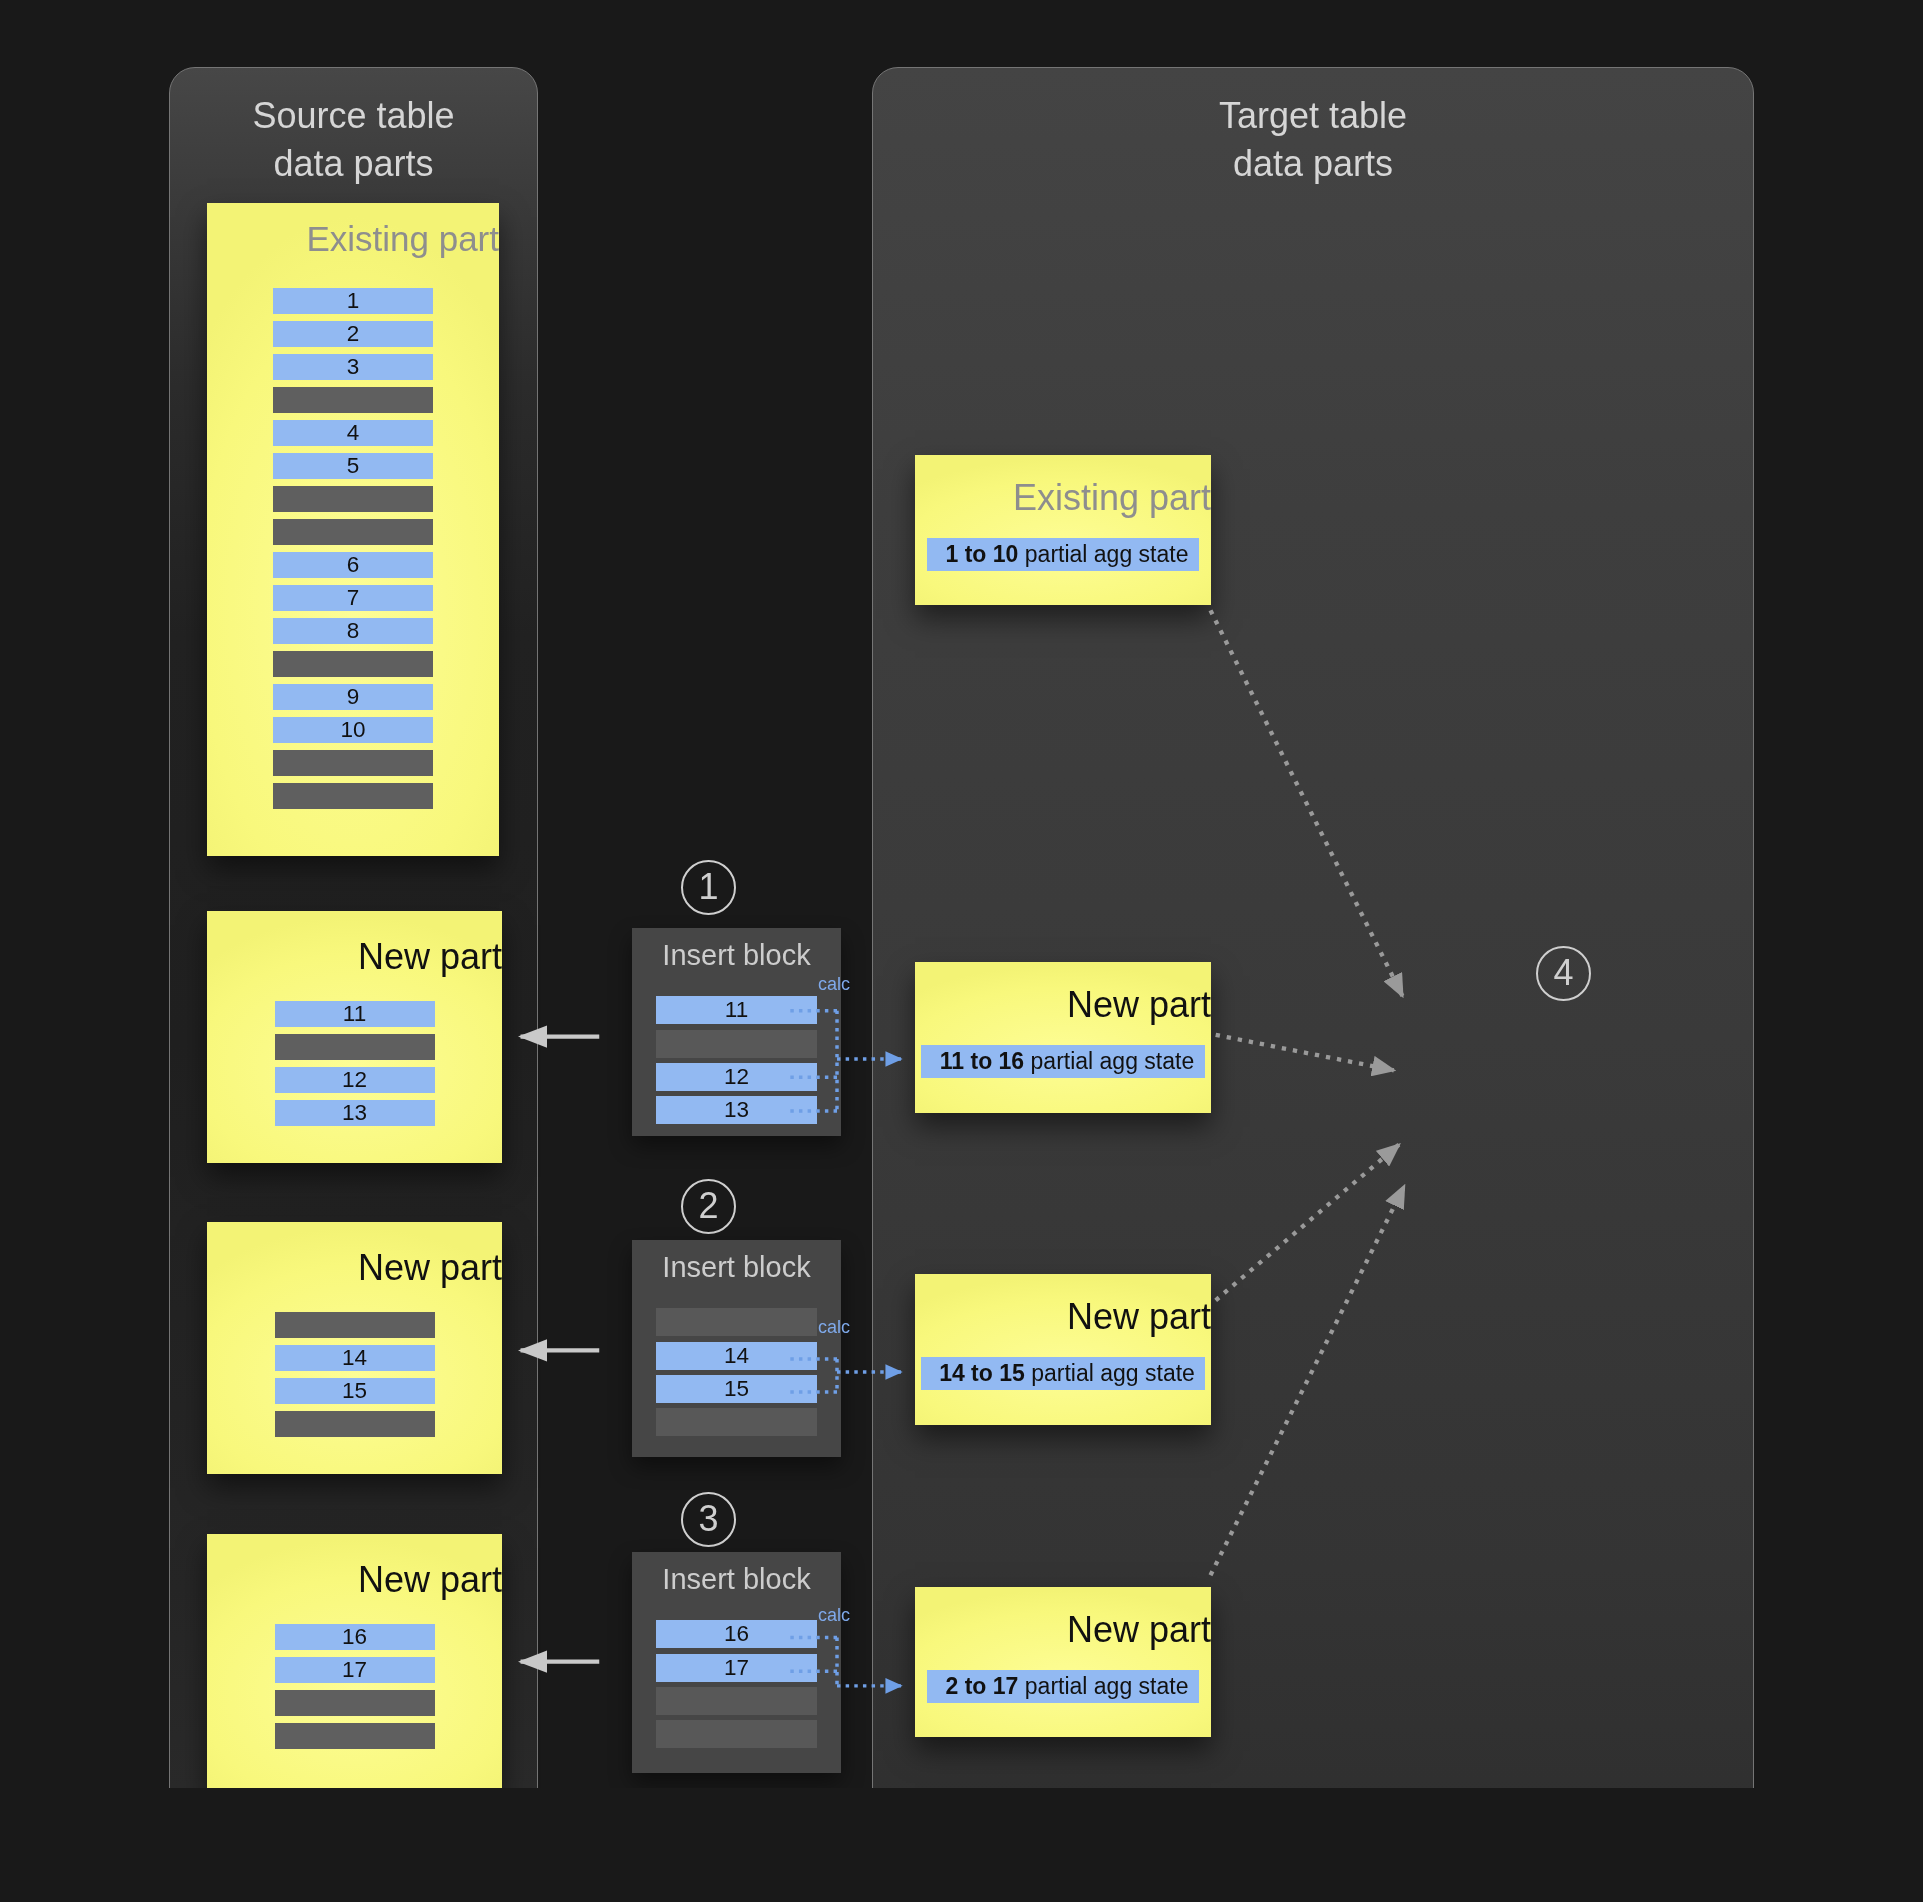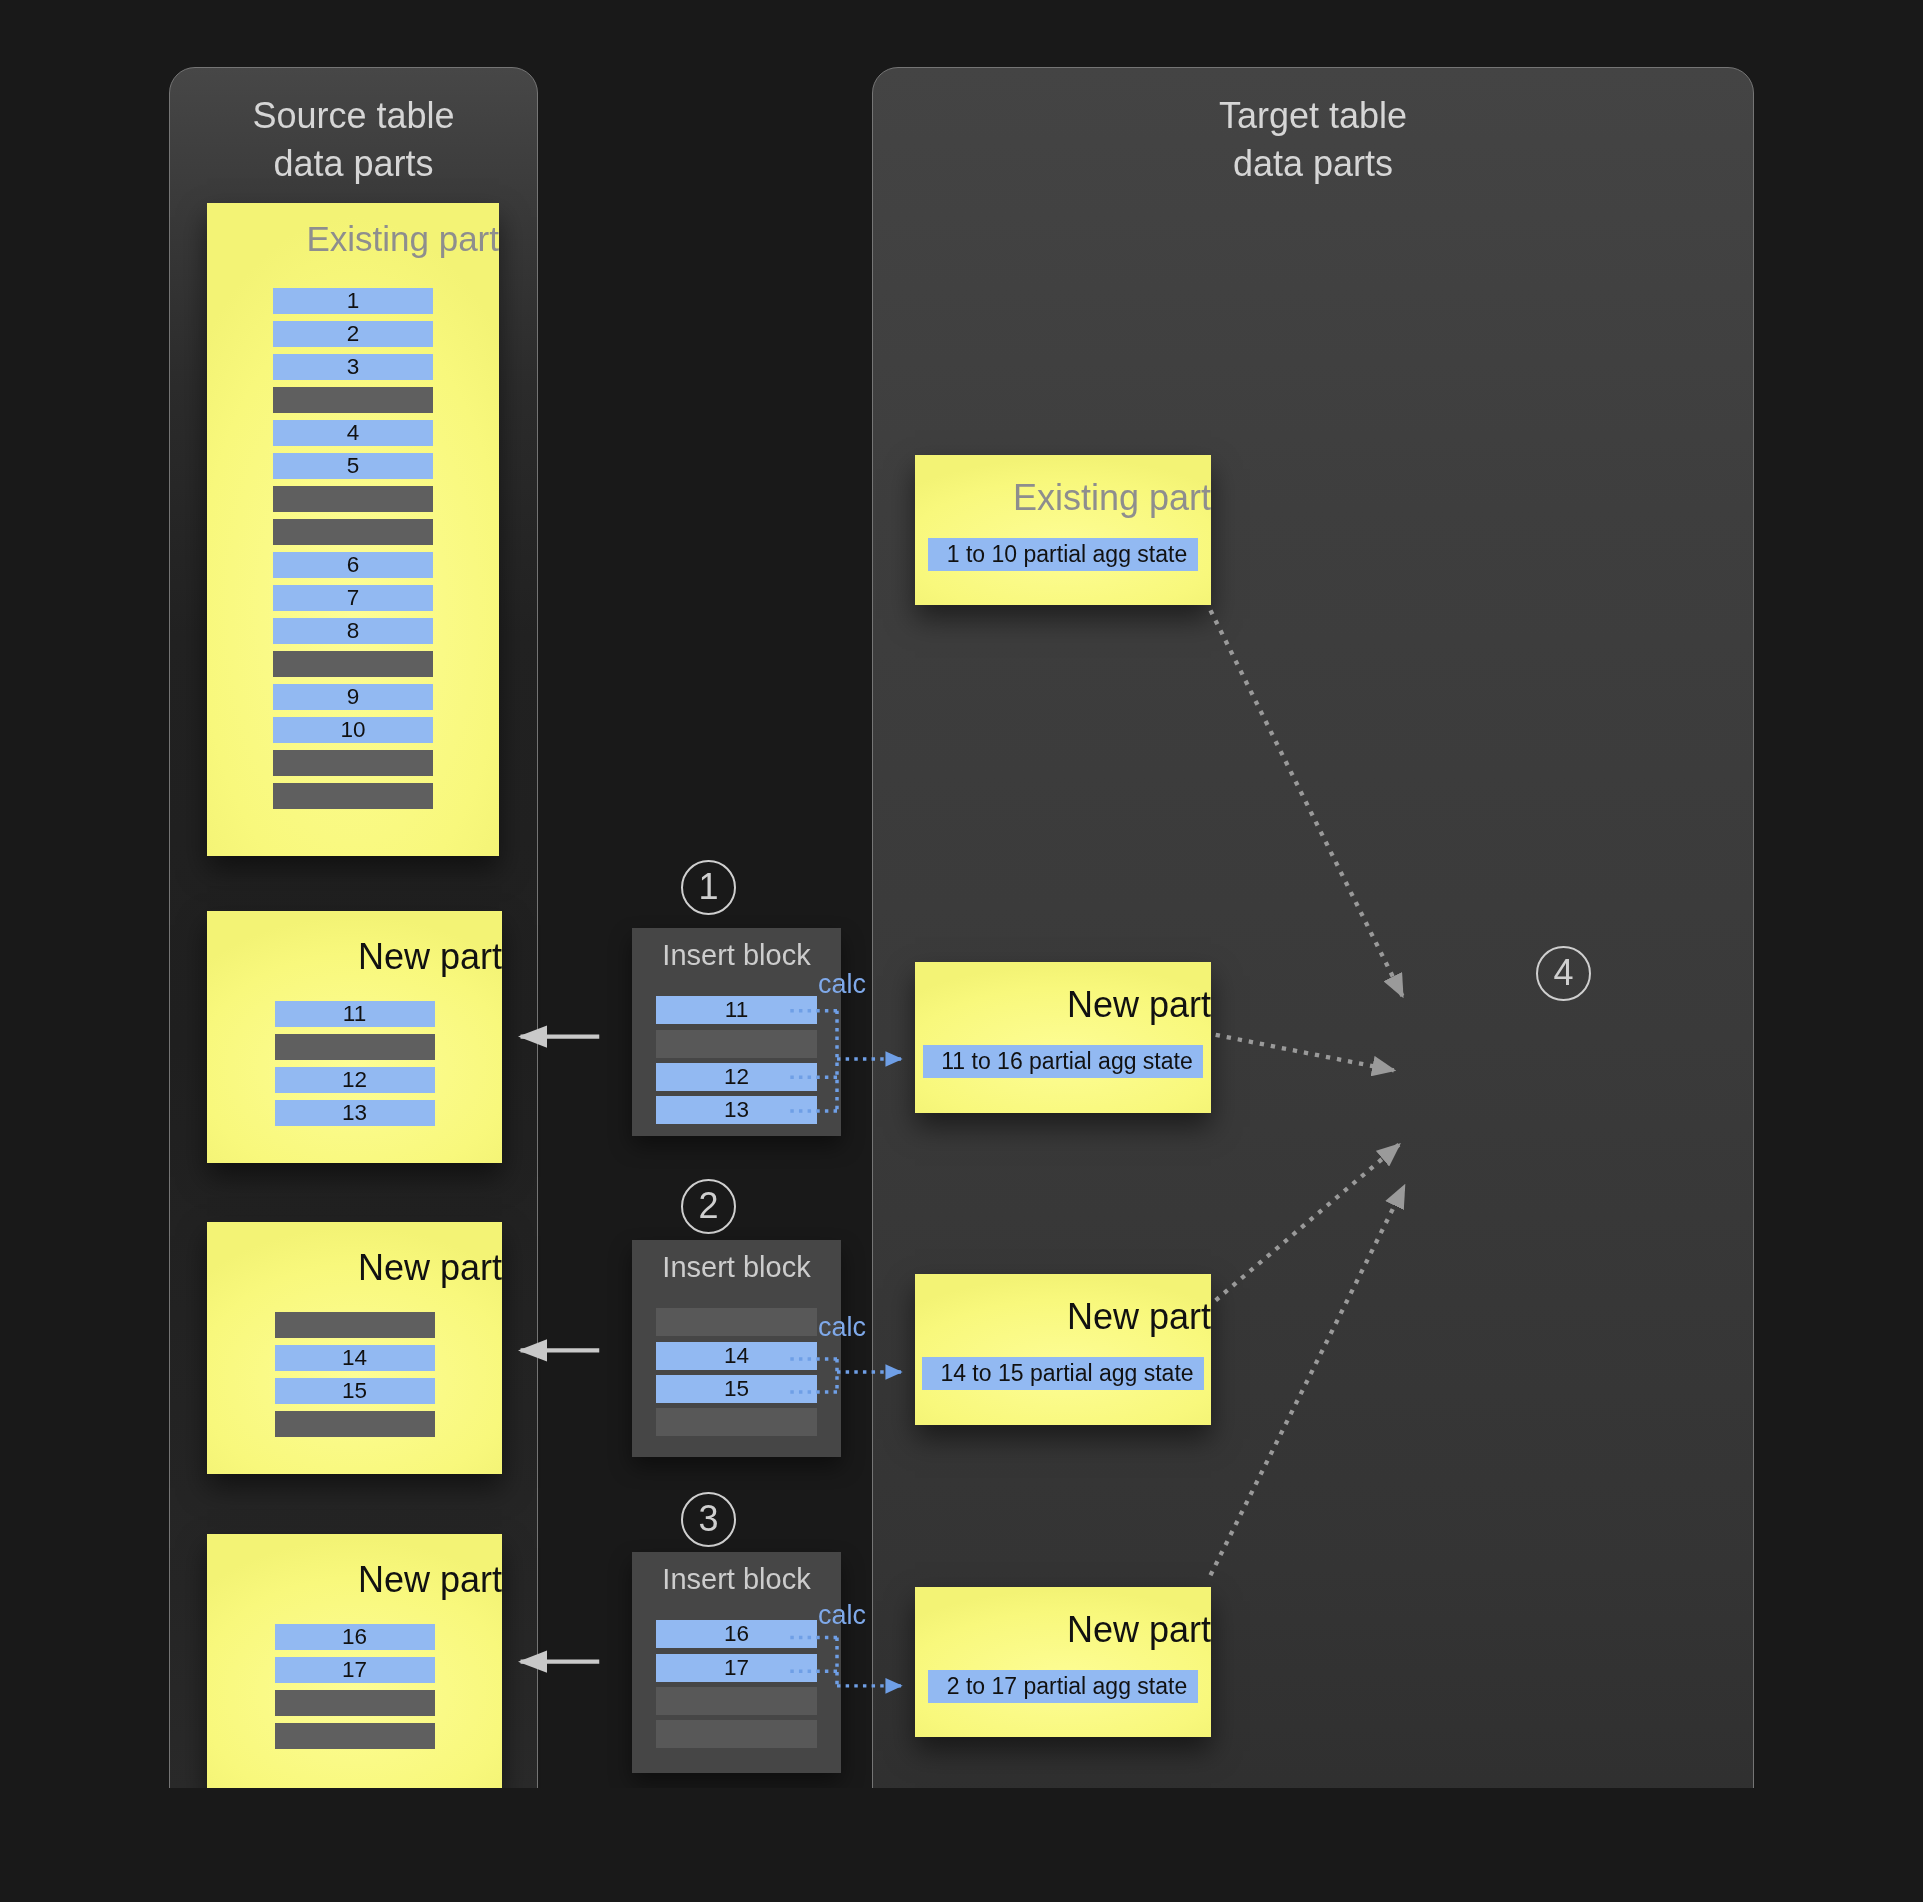--- a/index.html
+++ b/index.html
@@ -67,31 +67,31 @@
   .p-t-existing{top:455px; height:150px;}
   .p-t-new1{top:962px;} .p-t-new2{top:1274px;} .p-t-new3{top:1587px; height:150px;}
   .p-merged{left:1420px; top:1022px; width:292px; height:149px; padding-top:17.3px;}
   .p-merged .part-title{font-size:38px;}
   .agg{
     display:block; margin:19px auto 0; width:fit-content;
     background:var(--blue); color:var(--ink);
     font-size:23px; line-height:24px; padding:4.3px 10.4px; white-space:nowrap;
   }
   .p-merged .agg{margin-top:15.6px;}
-  .agg b{font-weight:400;margin-left:8px;}
+  .agg b{font-weight:700;margin-left:8px;}
   
   .badge{
     position:absolute; width:55px; height:55px; border:2.6px solid var(--badge);
     border-radius:50%; box-sizing:border-box;
     color:var(--badge); font-size:36px; line-height:50px; text-align:center;
   }
   .b1{left:681px; top:860px;} .b2{left:681px; top:1179px;}
   .b3{left:681px; top:1492px;} .b4{left:1536px; top:946px;}
   
-  .calc{position:absolute; left:818px; color:var(--calc); font-size:27px; line-height:28px;}
+  .calc{position:absolute; left:818px; color:var(--calc); font-size:18px; line-height:28px;}
   .c1{top:970px;} .c2{top:1313px;} .c3{top:1601px;}
   
   #arrows{position:absolute; inset:0; pointer-events:none;}
   .ln-solid{stroke:var(--arrow); stroke-width:5; fill:none;}
   .ln-dotblue{stroke:var(--dotblue); stroke-width:4; stroke-dasharray:4 6; fill:none;}
   .ln-dotgray{stroke:var(--dotgray); stroke-width:5; stroke-dasharray:5 8; fill:none;}
   .mk-solid{fill:var(--arrow);} .mk-blue{fill:var(--dotblue);} .mk-gray{fill:var(--dotgray);}
 </style>
 </head>
 <body>

